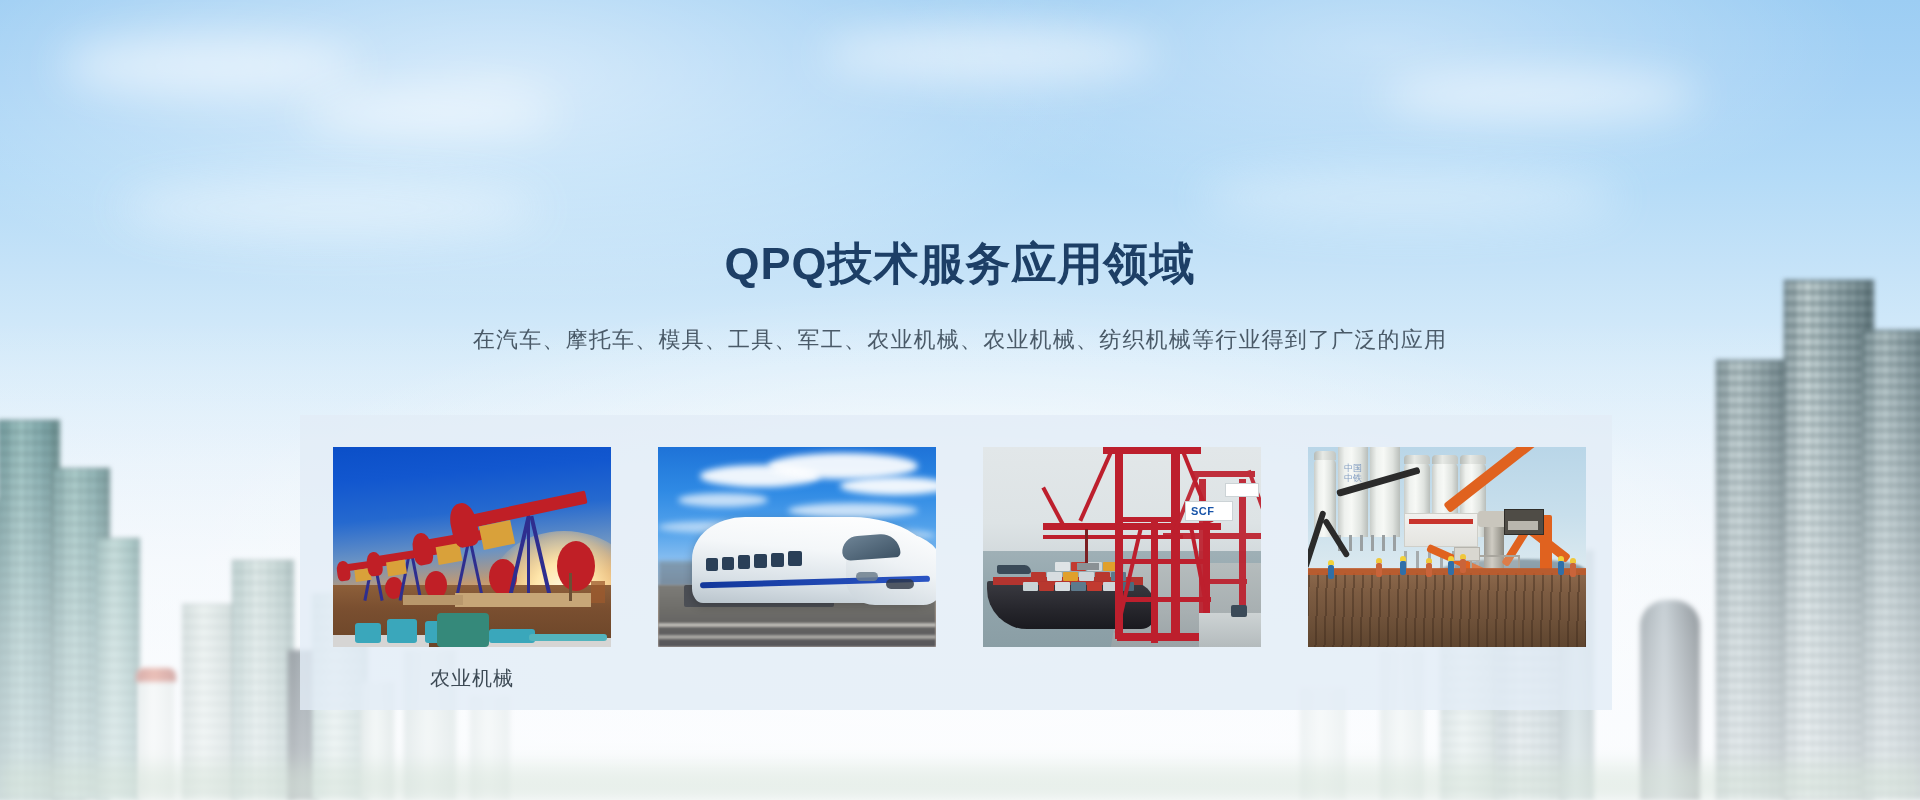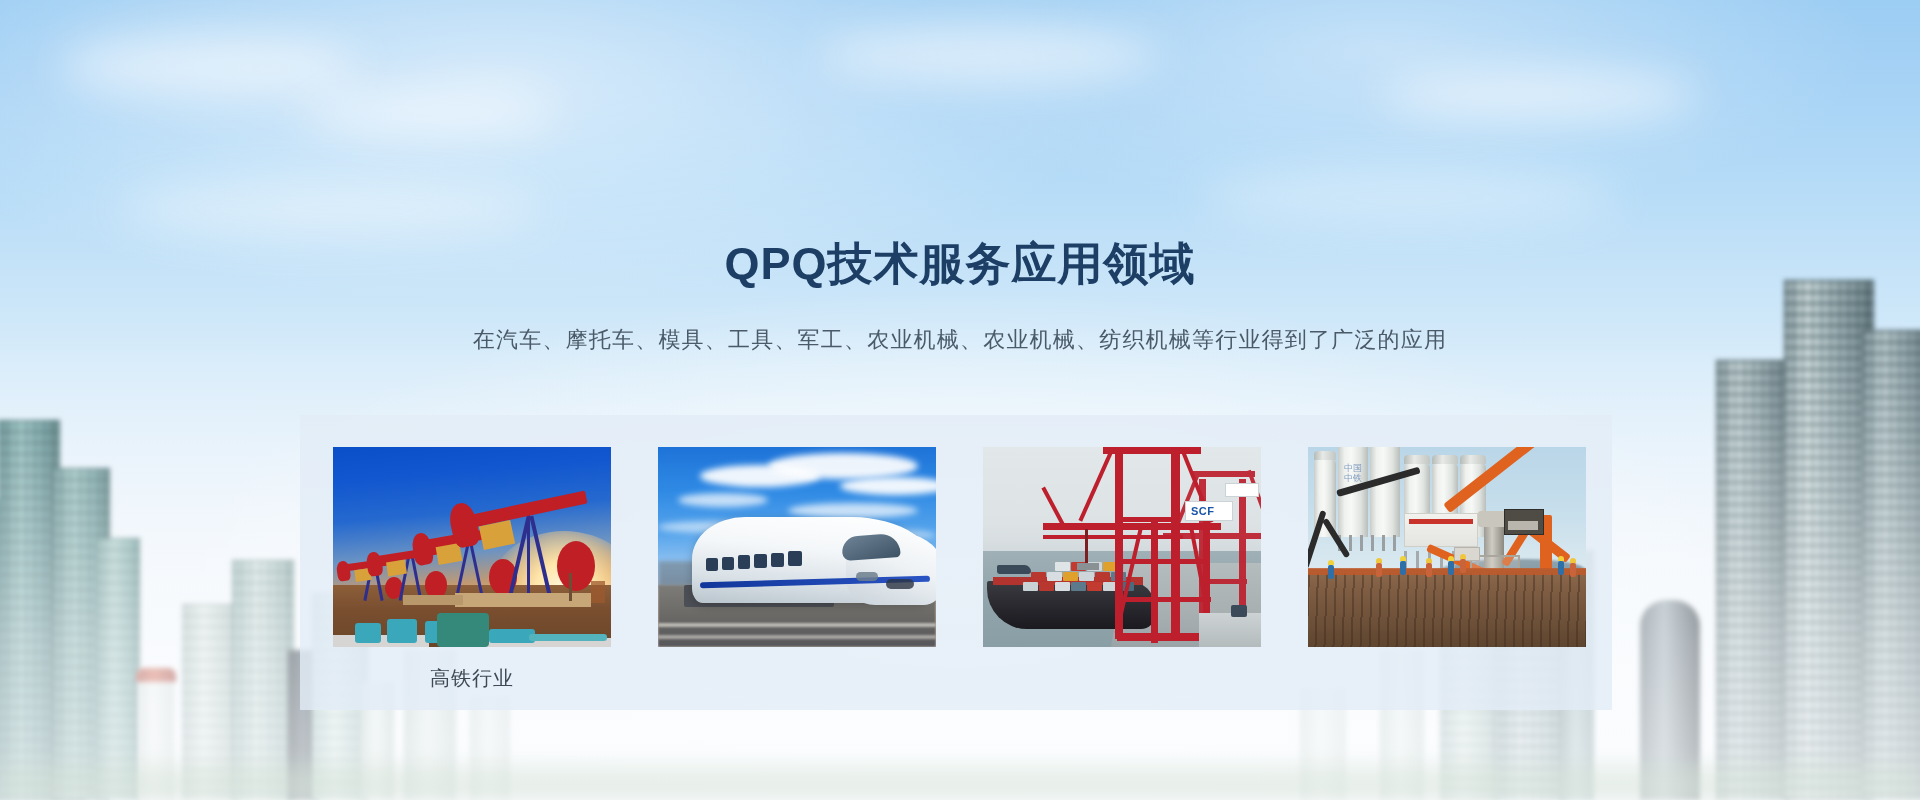--- a/index.html
+++ b/index.html
@@ -360,21 +360,21 @@
       <div class="tr-win" style="left:48px;  bottom:76px; width:12px; height:13px;"></div>
       <div class="tr-win" style="left:64px;  bottom:77px; width:12px; height:13px;"></div>
       <div class="tr-win" style="left:80px;  bottom:78px; width:12px; height:14px;"></div>
       <div class="tr-win" style="left:96px;  bottom:79px; width:13px; height:14px;"></div>
       <div class="tr-win" style="left:113px; bottom:80px; width:13px; height:14px;"></div>
       <div class="tr-win" style="left:130px; bottom:81px; width:14px; height:15px;"></div>
       <div class="tr-ws"></div>
       <div style="position:absolute; right:58px; bottom:66px; width:22px; height:9px; background:#6d7f8e; border-radius:5px; opacity:.85;"></div>
       <div style="position:absolute; right:22px; bottom:58px; width:28px; height:10px; background:#2a3342; border-radius:5px; opacity:.8;"></div>
     </div>
-    <div class="card-label">高铁行业</div>
+    <div class="card-label">农业机械</div>
   </div>
 
   <div class="card">
     <div class="card-img">
       <div class="pc-sky"></div>
       <div class="pc-water"></div>
       <div class="pc-quay"></div>
       <div class="pc-boat"></div>
 
       <div class="pc-ship"></div>

